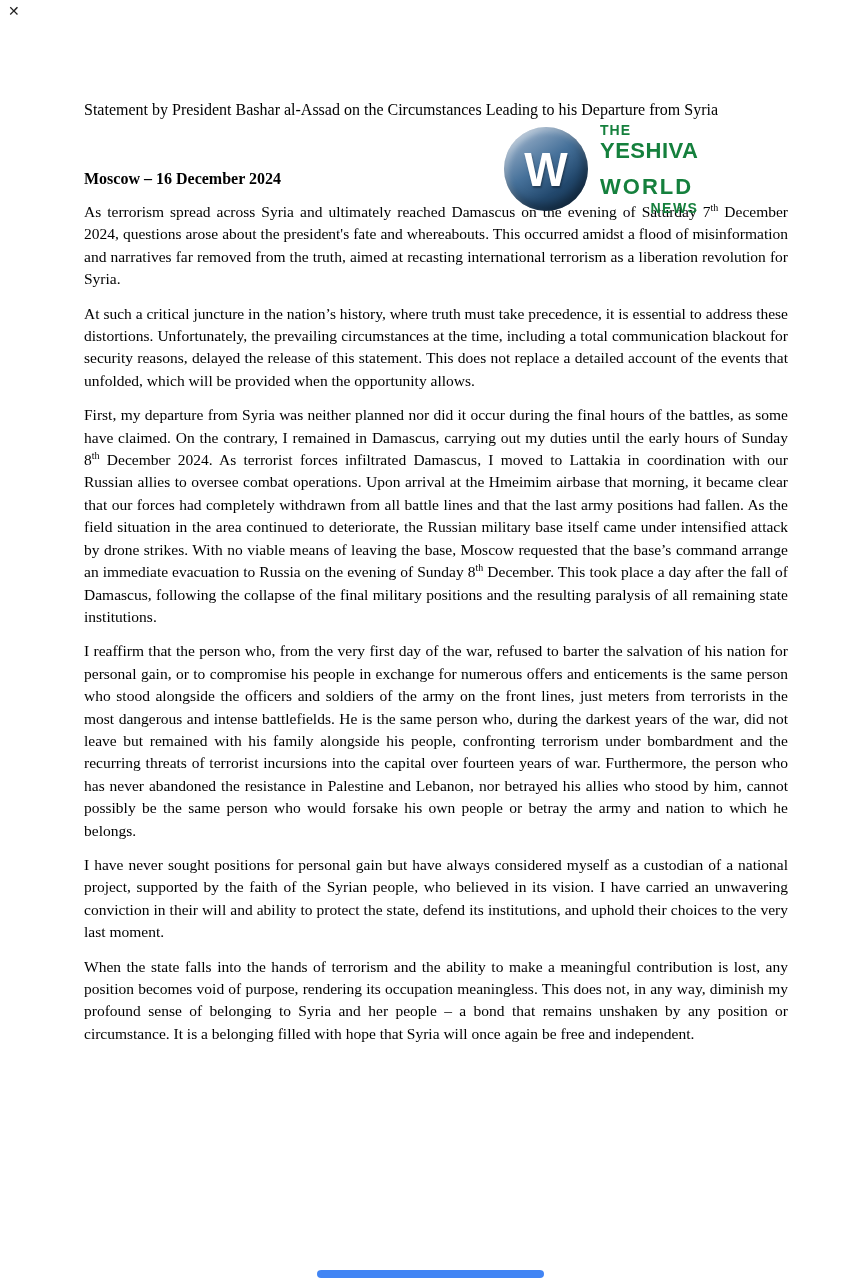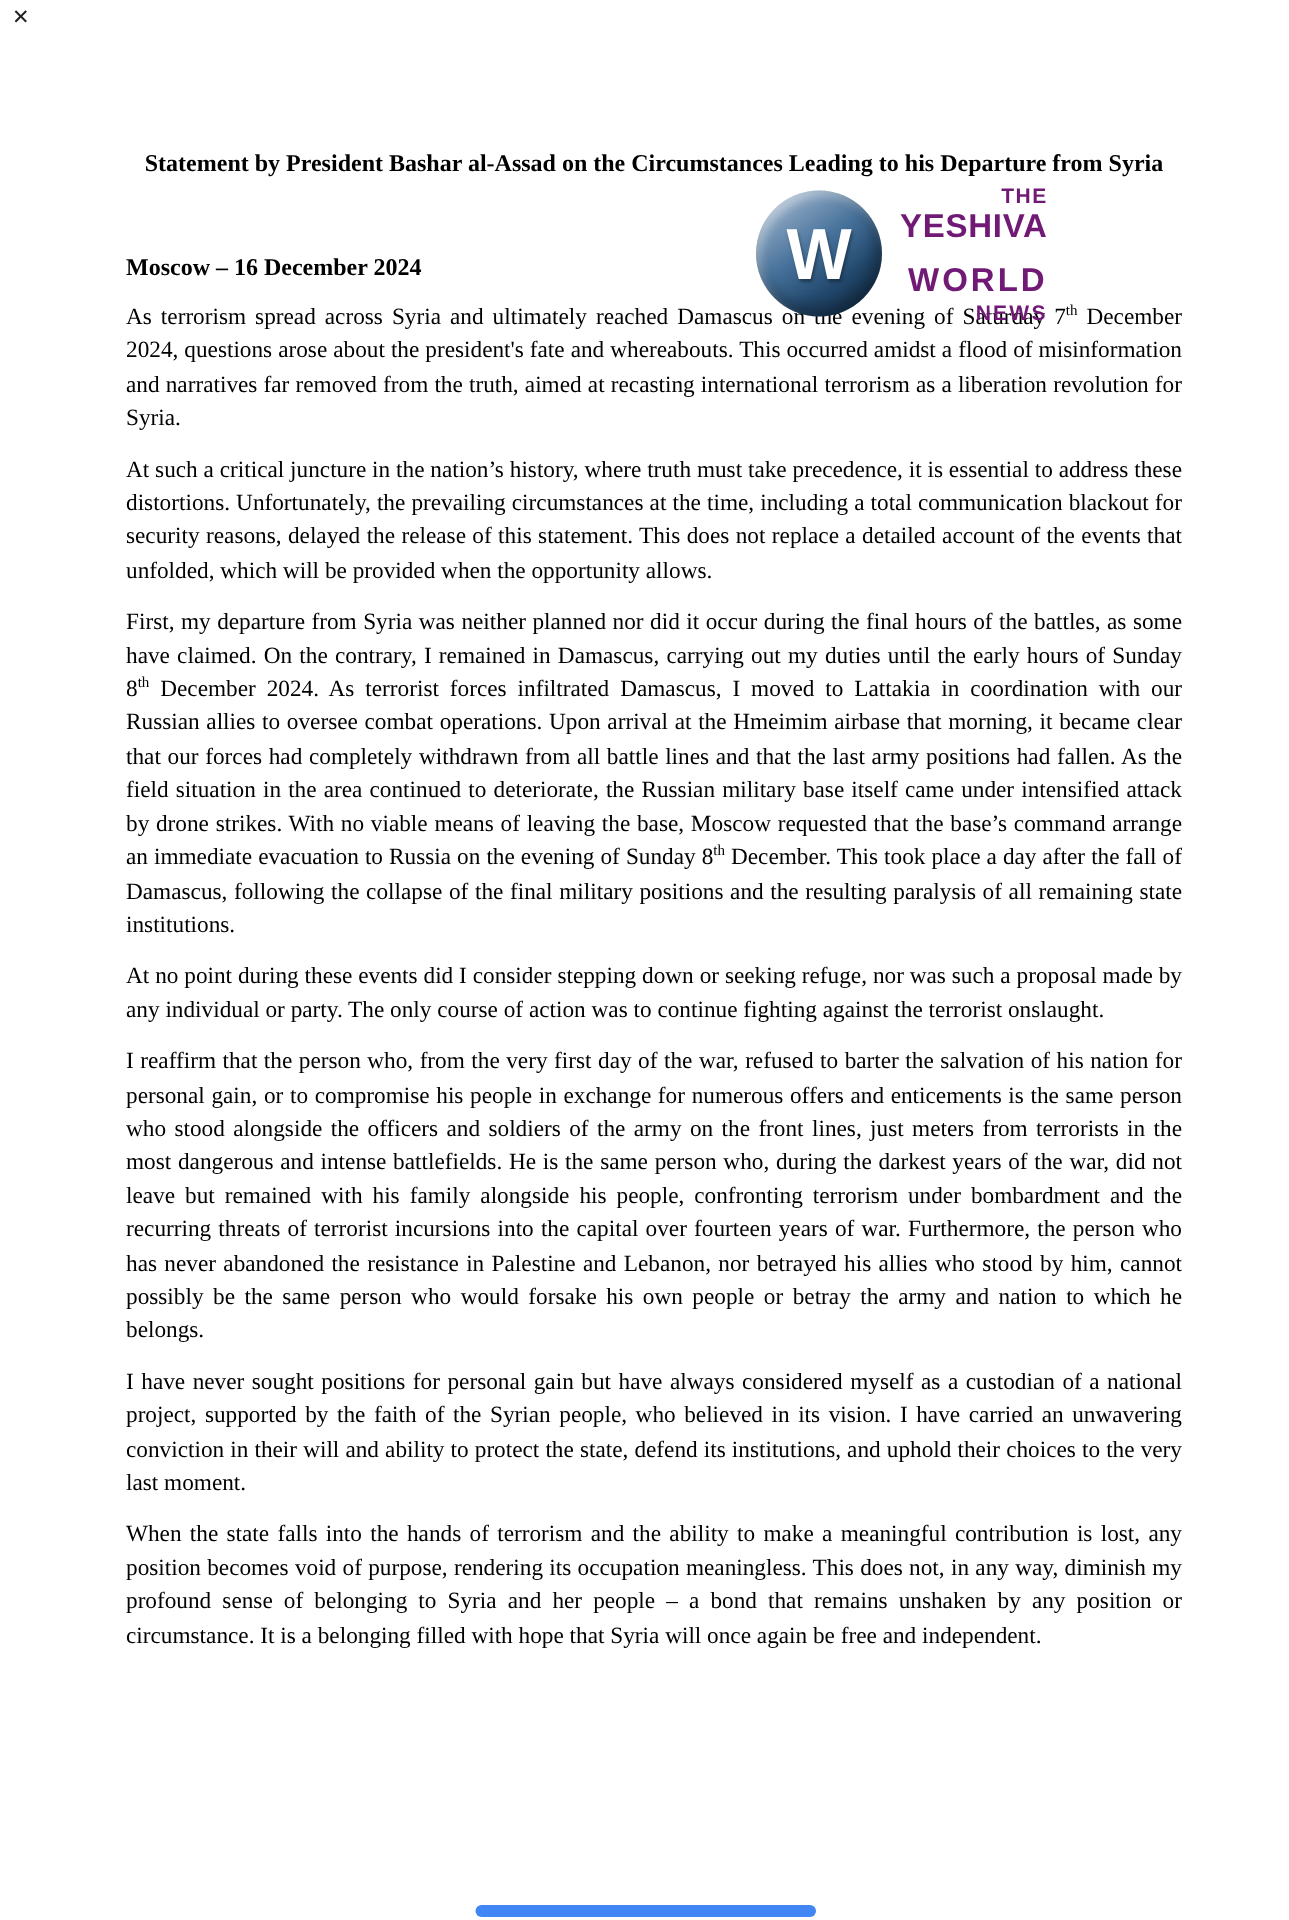--- a/index.html
+++ b/index.html
@@ -15,43 +15,43 @@
     position: absolute; inset: 0;
     padding: 97px 71px 0 84px;
     box-sizing: border-box;
   }
   .close-icon {
     position: absolute; left: 8px; top: 4px;
     font-family: "Liberation Sans", sans-serif;
     font-size: 14px; color: #222; cursor: pointer; line-height: 1;
   }
   .doc-title {
-    margin: 0; font-size: 16px; font-weight: bold;
-    text-align: center; line-height: 25px; color: #000;
+    margin: 0; font-size: 16px; font-weight: normal;
+    line-height: 25px; color: #000;
   }
   .logo {
     position: absolute; left: 504px; top: 123px;
     display: flex; align-items: center; gap: 12px;
   }
   .logo-globe {
     width: 84px; height: 84px; border-radius: 50%;
     background: linear-gradient(145deg, #cdd8e2 0%, #7f9cba 22%, #46719a 45%, #23496e 70%, #122f4b 100%);
     display: flex; align-items: center; justify-content: center;
     box-shadow: inset -4px -6px 10px rgba(0,0,0,.35), inset 3px 4px 6px rgba(255,255,255,.35);
   }
   .logo-globe span {
     font-family: "Liberation Sans", sans-serif;
     font-weight: 700; font-size: 46px; color: #ffffff;
     text-shadow: 1px 2px 2px rgba(0,0,0,.35);
     transform: scaleY(1.05);
   }
   .logo-text {
     font-family: "Liberation Sans", sans-serif;
-    font-weight: 700; color: #701a75; line-height: 1;
-    display: flex; flex-direction: column; align-items: flex-end;
+    font-weight: 700; color: #15803d; line-height: 1;
+    display: flex; flex-direction: column; align-items: flex-start;
   }
   .logo-the     { font-size: 14px; letter-spacing: 1px; margin-bottom: 3px; }
   .logo-yeshiva { font-size: 22px; letter-spacing: .5px; margin-bottom: 14px; }
   .logo-world   { font-size: 22px; letter-spacing: 2px; margin-bottom: 3px; }
   .logo-news    { font-size: 14px; letter-spacing: 1.5px; align-self: flex-end; }
   .dateline {
     margin: 46px 0 0 0;
     font-size: 16px; font-weight: bold; line-height: 21px;
   }
   .body-para {
@@ -90,21 +90,20 @@
       <div class="logo-news">NEWS</div>
     </div>
   </div>
 
   <p class="dateline">Moscow – 16 December 2024</p>
 
   <div id="paragraphs">
       <p class="body-para"><span>As terrorism spread across Syria and ultimately reached Damascus on the evening of Saturday 7</span><sup>th</sup><span> December 2024, questions arose about the president's fate and whereabouts.  This occurred amidst a flood of misinformation and narratives far removed from the truth, aimed at recasting international terrorism as a liberation revolution for Syria.</span></p>
       <p class="body-para"><span>At such a critical juncture in the nation’s history, where truth must take precedence, it is essential to address these distortions.  Unfortunately, the prevailing circumstances at the time, including a total communication blackout for security reasons, delayed the release of this statement.  This does not replace a detailed account of the events that unfolded, which will be provided when the opportunity allows.</span></p>
       <p class="body-para"><span>First, my departure from Syria was neither planned nor did it occur during the final hours of the battles, as some have claimed.  On the contrary, I remained in Damascus, carrying out my duties until the early hours of Sunday 8</span><sup>th</sup><span> December 2024.  As terrorist forces infiltrated Damascus, I moved to Lattakia in coordination with our Russian allies to oversee combat operations.  Upon arrival at the Hmeimim airbase that morning, it became clear that our forces had completely withdrawn from all battle lines and that the last army positions had fallen.  As the field situation in the area continued to deteriorate, the Russian military base itself came under intensified attack by drone strikes.  With no viable means of leaving the base, Moscow requested that the base’s command arrange an immediate evacuation to Russia on the evening of Sunday 8</span><sup>th</sup><span> December.  This took place a day after the fall of Damascus, following the collapse of the final military positions and the resulting paralysis of all remaining state institutions.</span></p>
-      <p class="body-para"><span>At no point during these events did I consider stepping down or seeking refuge, nor was such a proposal made by any individual or party.  The only course of action was to continue fighting against the terrorist onslaught.</span></p>
       <p class="body-para"><span>I reaffirm that the person who, from the very first day of the war, refused to barter the salvation of his nation for personal gain, or to compromise his people in exchange for numerous offers and enticements is the same person who stood alongside the officers and soldiers of the army on the front lines, just meters from terrorists in the most dangerous and intense battlefields.  He is the same person who, during the darkest years of the war, did not leave but remained with his family alongside his people, confronting terrorism under bombardment and the recurring threats of terrorist incursions into the capital over fourteen years of war.  Furthermore, the person who has never abandoned the resistance in Palestine and Lebanon, nor betrayed his allies who stood by him, cannot possibly be the same person who would forsake his own people or betray the army and nation to which he belongs.</span></p>
       <p class="body-para"><span>I have never sought positions for personal gain but have always considered myself as a custodian of a national project, supported by the faith of the Syrian people, who believed in its vision. I have carried an unwavering conviction in their will and ability to protect the state, defend its institutions, and uphold their choices to the very last moment.</span></p>
       <p class="body-para"><span>When the state falls into the hands of terrorism and the ability to make a meaningful contribution is lost, any position becomes void of purpose, rendering its occupation meaningless.  This does not, in any way, diminish my profound sense of belonging to Syria and her people – a bond that remains unshaken by any position or circumstance.  It is a belonging filled with hope that Syria will once again be free and independent.</span></p>
     </div>
 
 
 </div>
 
 <div class="home-indicator"></div>
 

